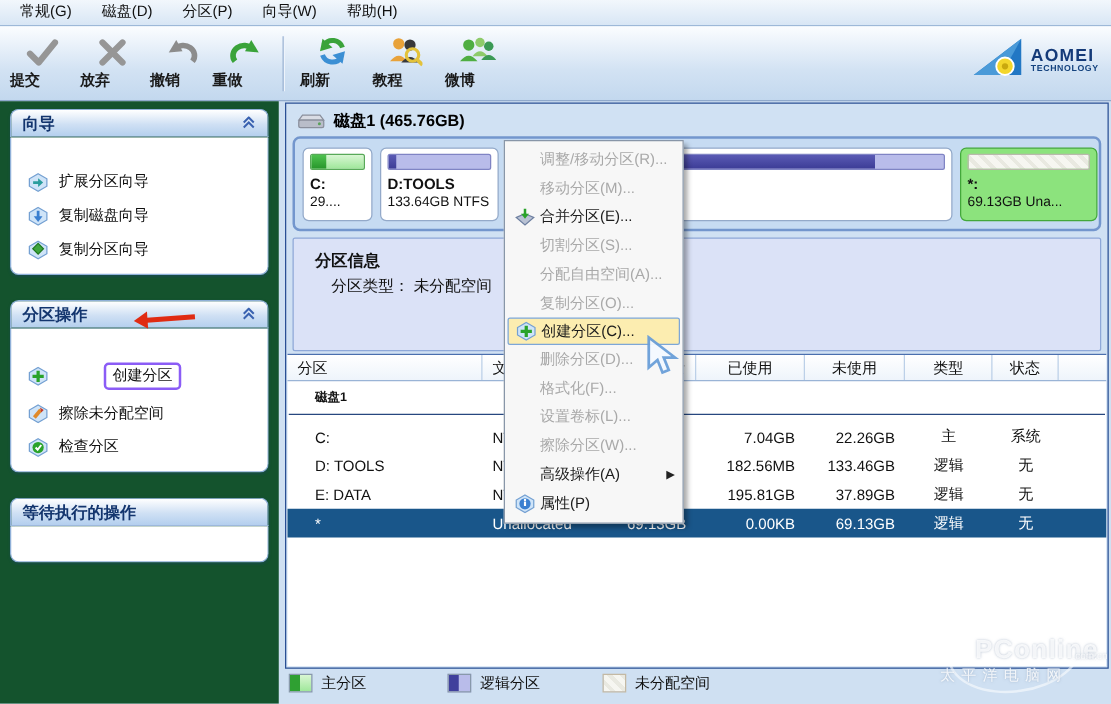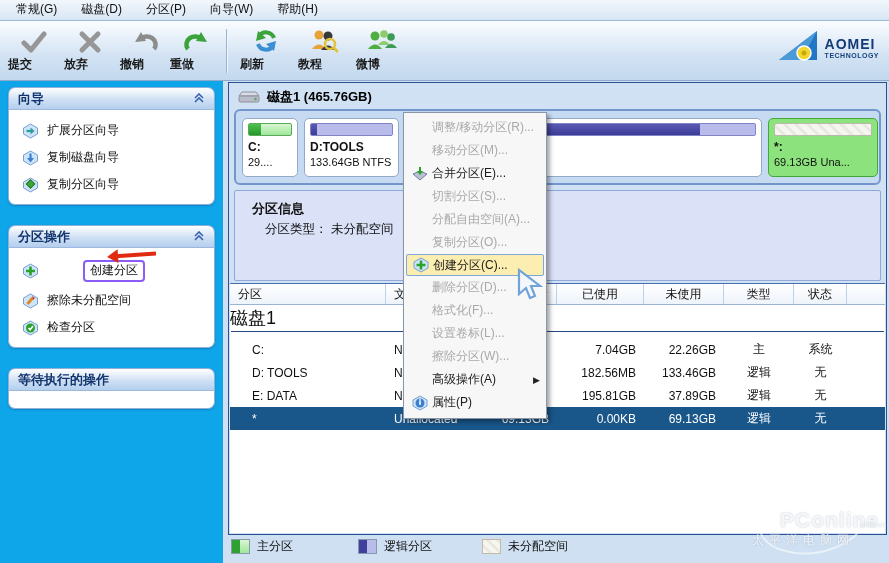--- a/index.html
+++ b/index.html
@@ -22,29 +22,29 @@
   .tbtn .tico { height:28px; display:flex; align-items:flex-end; justify-content:center; }
   .tbtn .tlabel { font-size:12px; font-weight:bold; color:#1a1a1a; margin-top:2px; }
   #tb-sep { position:absolute; left:226px; top:8px; width:1px; height:44px;
     background:#9cb4d4; box-shadow:1px 0 0 #eef4fb; }
   #aomei-logo { position:absolute; right:10px; top:8px; display:flex; align-items:center; gap:6px; }
   #aomei-logo .lg-txt .l1 { font-weight:bold; color:#143a78; font-size:14px; letter-spacing:1px; }
   #aomei-logo .lg-txt .l2 { font-weight:bold; color:#14427e; font-size:7px; letter-spacing:.5px; }
 
   
   #sidebar { position:absolute; left:0; top:81px; width:223px; height:482px;
-    background:#0ea5e9; padding:6px 8px; }
+    background:#14532d; padding:6px 8px; }
   .panel { margin-bottom:20px; border-radius:7px; box-shadow:0 1px 2px rgba(30,60,120,.35); }
   .panel-h { height:23px; border-radius:7px 7px 0 0;
     background:linear-gradient(#ffffff,#cfe0f4 55%,#b4cfee);
     border:1px solid #8fb0d8; border-bottom:1px solid #9db8dc;
     display:flex; align-items:center; justify-content:space-between;
     padding:0 9px; font-weight:bold; color:#13356e; font-size:13px; }
   .panel-b { background:#ffffff; border:1px solid #8fb0d8; border-top:none;
-    border-radius:0 0 7px 7px; padding:7px 0 6px 0; }
+    border-radius:0 0 7px 7px; padding:22px 0 6px 0; }
   .s-item { display:flex; align-items:center; gap:8px; padding:5px 4px 5px 13px; cursor:pointer; }
   .red-box { border:2px solid #8b5cf6; border-radius:4px; padding:0 5px 1px 5px;margin-left:36px; }
   #red-arrow { position:absolute; left:112px; top:253px; width:44px; height:4px;
     background:#e02b12; transform:rotate(-4deg); z-index:5; }
   #red-arrow::before { content:""; position:absolute; left:-12px; top:-5px;
     border:7px solid transparent; border-right:11px solid #e02b12; }
 
   
   #main { position:absolute; left:228px; top:82px; width:659px; height:453px;
     background:#d0e1f3; border:1px solid #2a4f94; }
@@ -76,22 +76,22 @@
   #ptable { position:absolute; left:1px; top:200px; width:655px; bottom:1px; background:#fff;
     border-top:1px solid #4a6fae; }
   #thead { display:flex; height:21px; background:linear-gradient(#ffffff,#eef4fb);
     border-bottom:1px solid #9ab4d6; }
   .th { border-right:1px solid #bcd0e8; font-size:12px; display:flex; align-items:center;
     padding:0 8px; }
   .num { justify-content:flex-end; }
   .ctr { justify-content:center; }
   .c0{width:156px;} .c1{width:88px;} .c2{width:83px;} .c3{width:87px;}
   .c4{width:80px;} .c5{width:70px;} .c6{width:53px;} .c7{flex:1; border-right:none;}
-  #tgroup { height:26px; display:flex; align-items:center; 
-    font-weight:normal; font-size:18px; }
+  #tgroup { height:26px; display:flex; align-items:center; padding-left:22px;
+    font-weight:bold; font-size:10px; }
   #tgroup-line { height:0; border-bottom:1px solid #27477f; margin:0 1px 6px 1px; }
   .trow { display:flex; height:23px; align-items:center; cursor:pointer; }
   .trow .td { padding:0 8px; font-size:12px; display:flex; align-items:center; height:100%; }
   .trow.sel { background:#19568a; color:#fff; }
   .td.p { padding-left:22px; }
 
   
   .lg-item { position:absolute; top:537px; height:18px; display:flex; align-items:center; gap:7px; }
   .sw { width:19px; height:15px; border:1px solid #8899aa; position:relative; overflow:hidden; }
   .sw-primary { background:linear-gradient(#d9f6d3,#9fe79a); }

